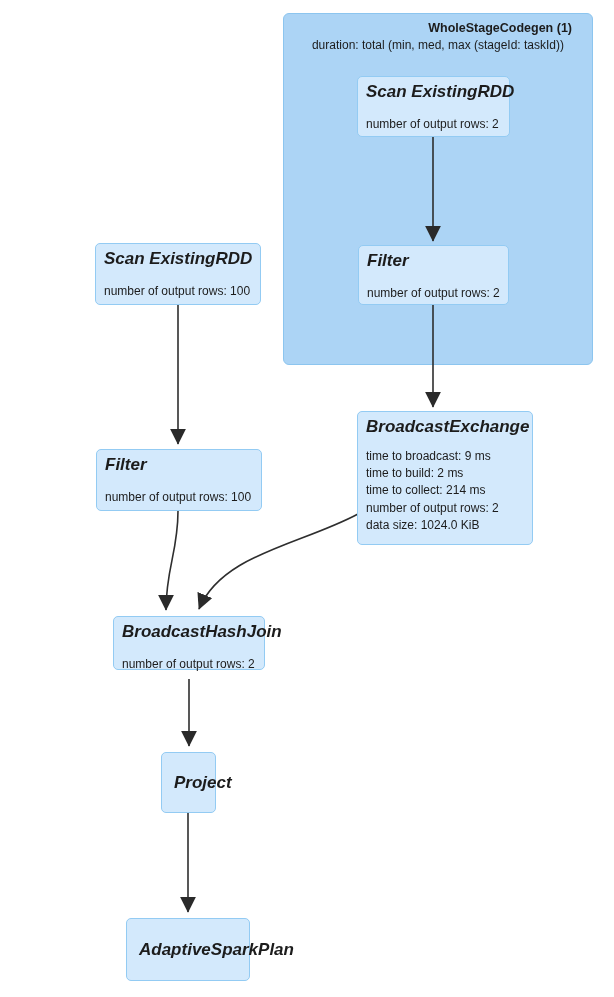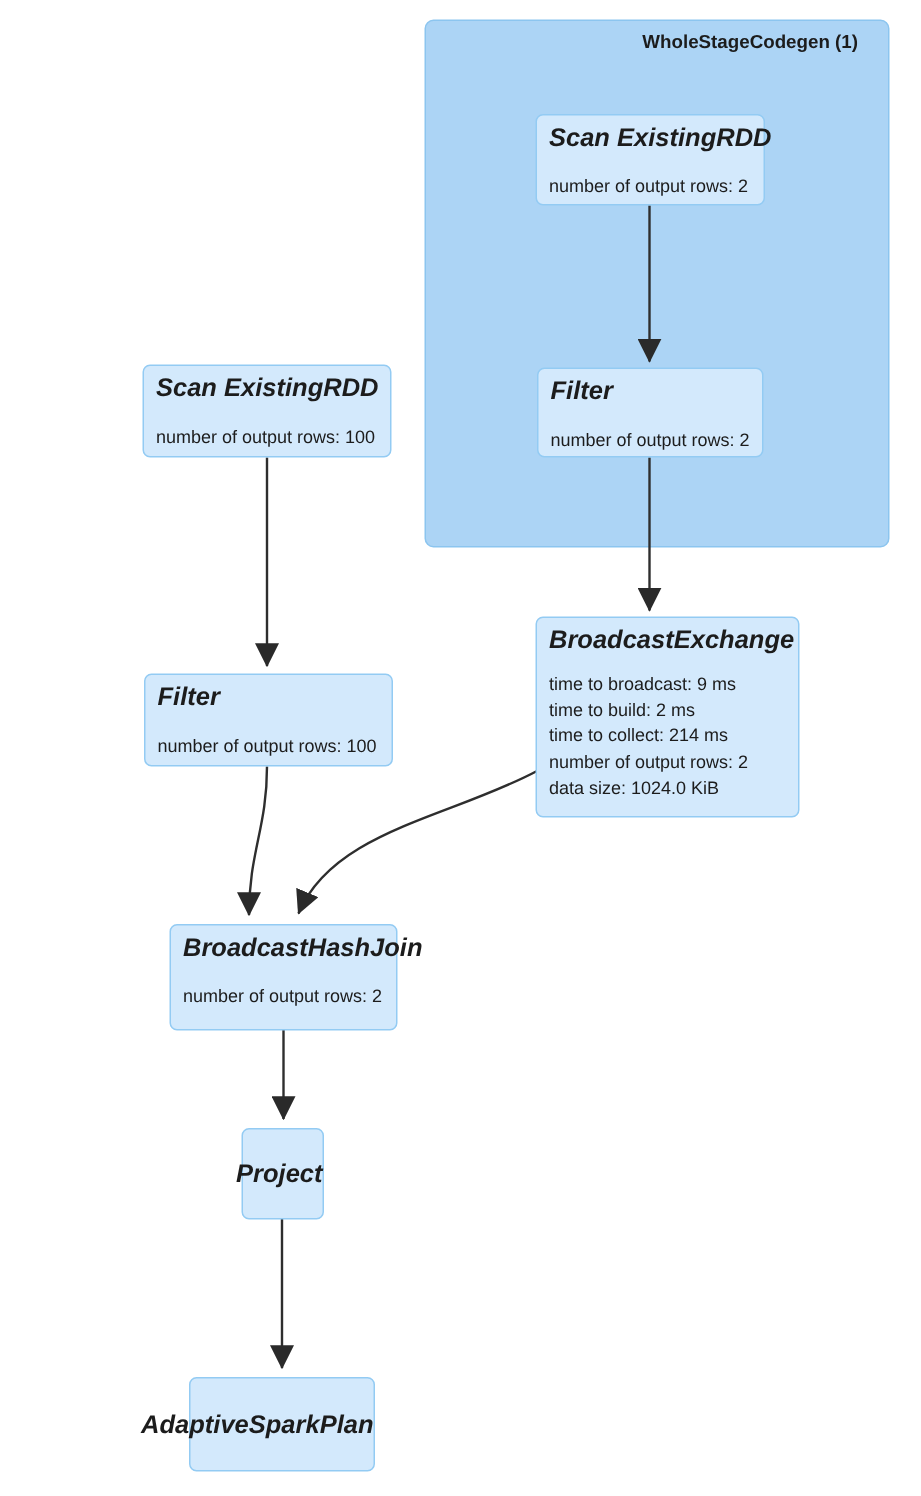--- a/index.html
+++ b/index.html
@@ -43,32 +43,33 @@
   .node {
     position:absolute; z-index:4;
     background:var(--node-fill);
     border:1px solid var(--node-border);
     border-radius:5px;
     padding:8px;
     font-size:12px; white-space:nowrap;
   }
   .node-title { font-size:17px; font-weight:bold; line-height:14px; margin-bottom:17px;font-style:italic; }
   .node-metric { display:block; line-height:17.2px; }
-  .node.compact { display:flex; align-items:center; justify-content:flex-end; padding:0; }
+  .node.compact { display:flex; align-items:center; justify-content:flex-start; padding:12px; }
   .node.compact .node-title { margin:0; }
 </style>
 </head>
 <body>
 
 <div class="canvas">
 
 
   <div class="cluster cluster-right">
     <div class="cluster-title">WholeStageCodegen (1)</div>
     <div class="cluster-duration">
+      <div>duration: total (min, med, max (stageId: taskId))</div>
     </div>
   </div>
 
   <svg class="edges" width="614" height="997" viewBox="0 0 614 997">
     <defs>
       <marker id="arrow" viewBox="0 0 10 10" refX="9.5" refY="5" markerWidth="10" markerHeight="10" orient="auto">
         <path d="M0,0 L10,5 L0,10 z" fill="#2a2a2a"></path>
       </marker>
     </defs>
     <path class="edge" marker-end="url(#arrow)" d="M433,137 L433,241"></path>
@@ -102,21 +103,21 @@
   <div class="node" style="left:95px; top:243px; width:166px; height:62px;">
     <div class="node-title">Scan ExistingRDD</div>
     <span class="node-metric">number of output rows: 100</span>
   </div>
 
   <div class="node" style="left:96px; top:449px; width:166px; height:62px;">
     <div class="node-title">Filter</div>
     <span class="node-metric">number of output rows: 100</span>
   </div>
 
-  <div class="node" style="left:113px; top:616px; width:152px; height:71px;">
+  <div class="node" style="left:113px; top:616px; width:152px; height:54px;">
     <div class="node-title">BroadcastHashJoin</div>
     <span class="node-metric">number of output rows: 2</span>
   </div>
 
   <div class="node compact" style="left:161px; top:752px; width:55px; height:61px;">
     <div class="node-title">Project</div>
   </div>
 
   <div class="node compact" style="left:126px; top:918px; width:124px; height:63px;">
     <div class="node-title">AdaptiveSparkPlan</div>

